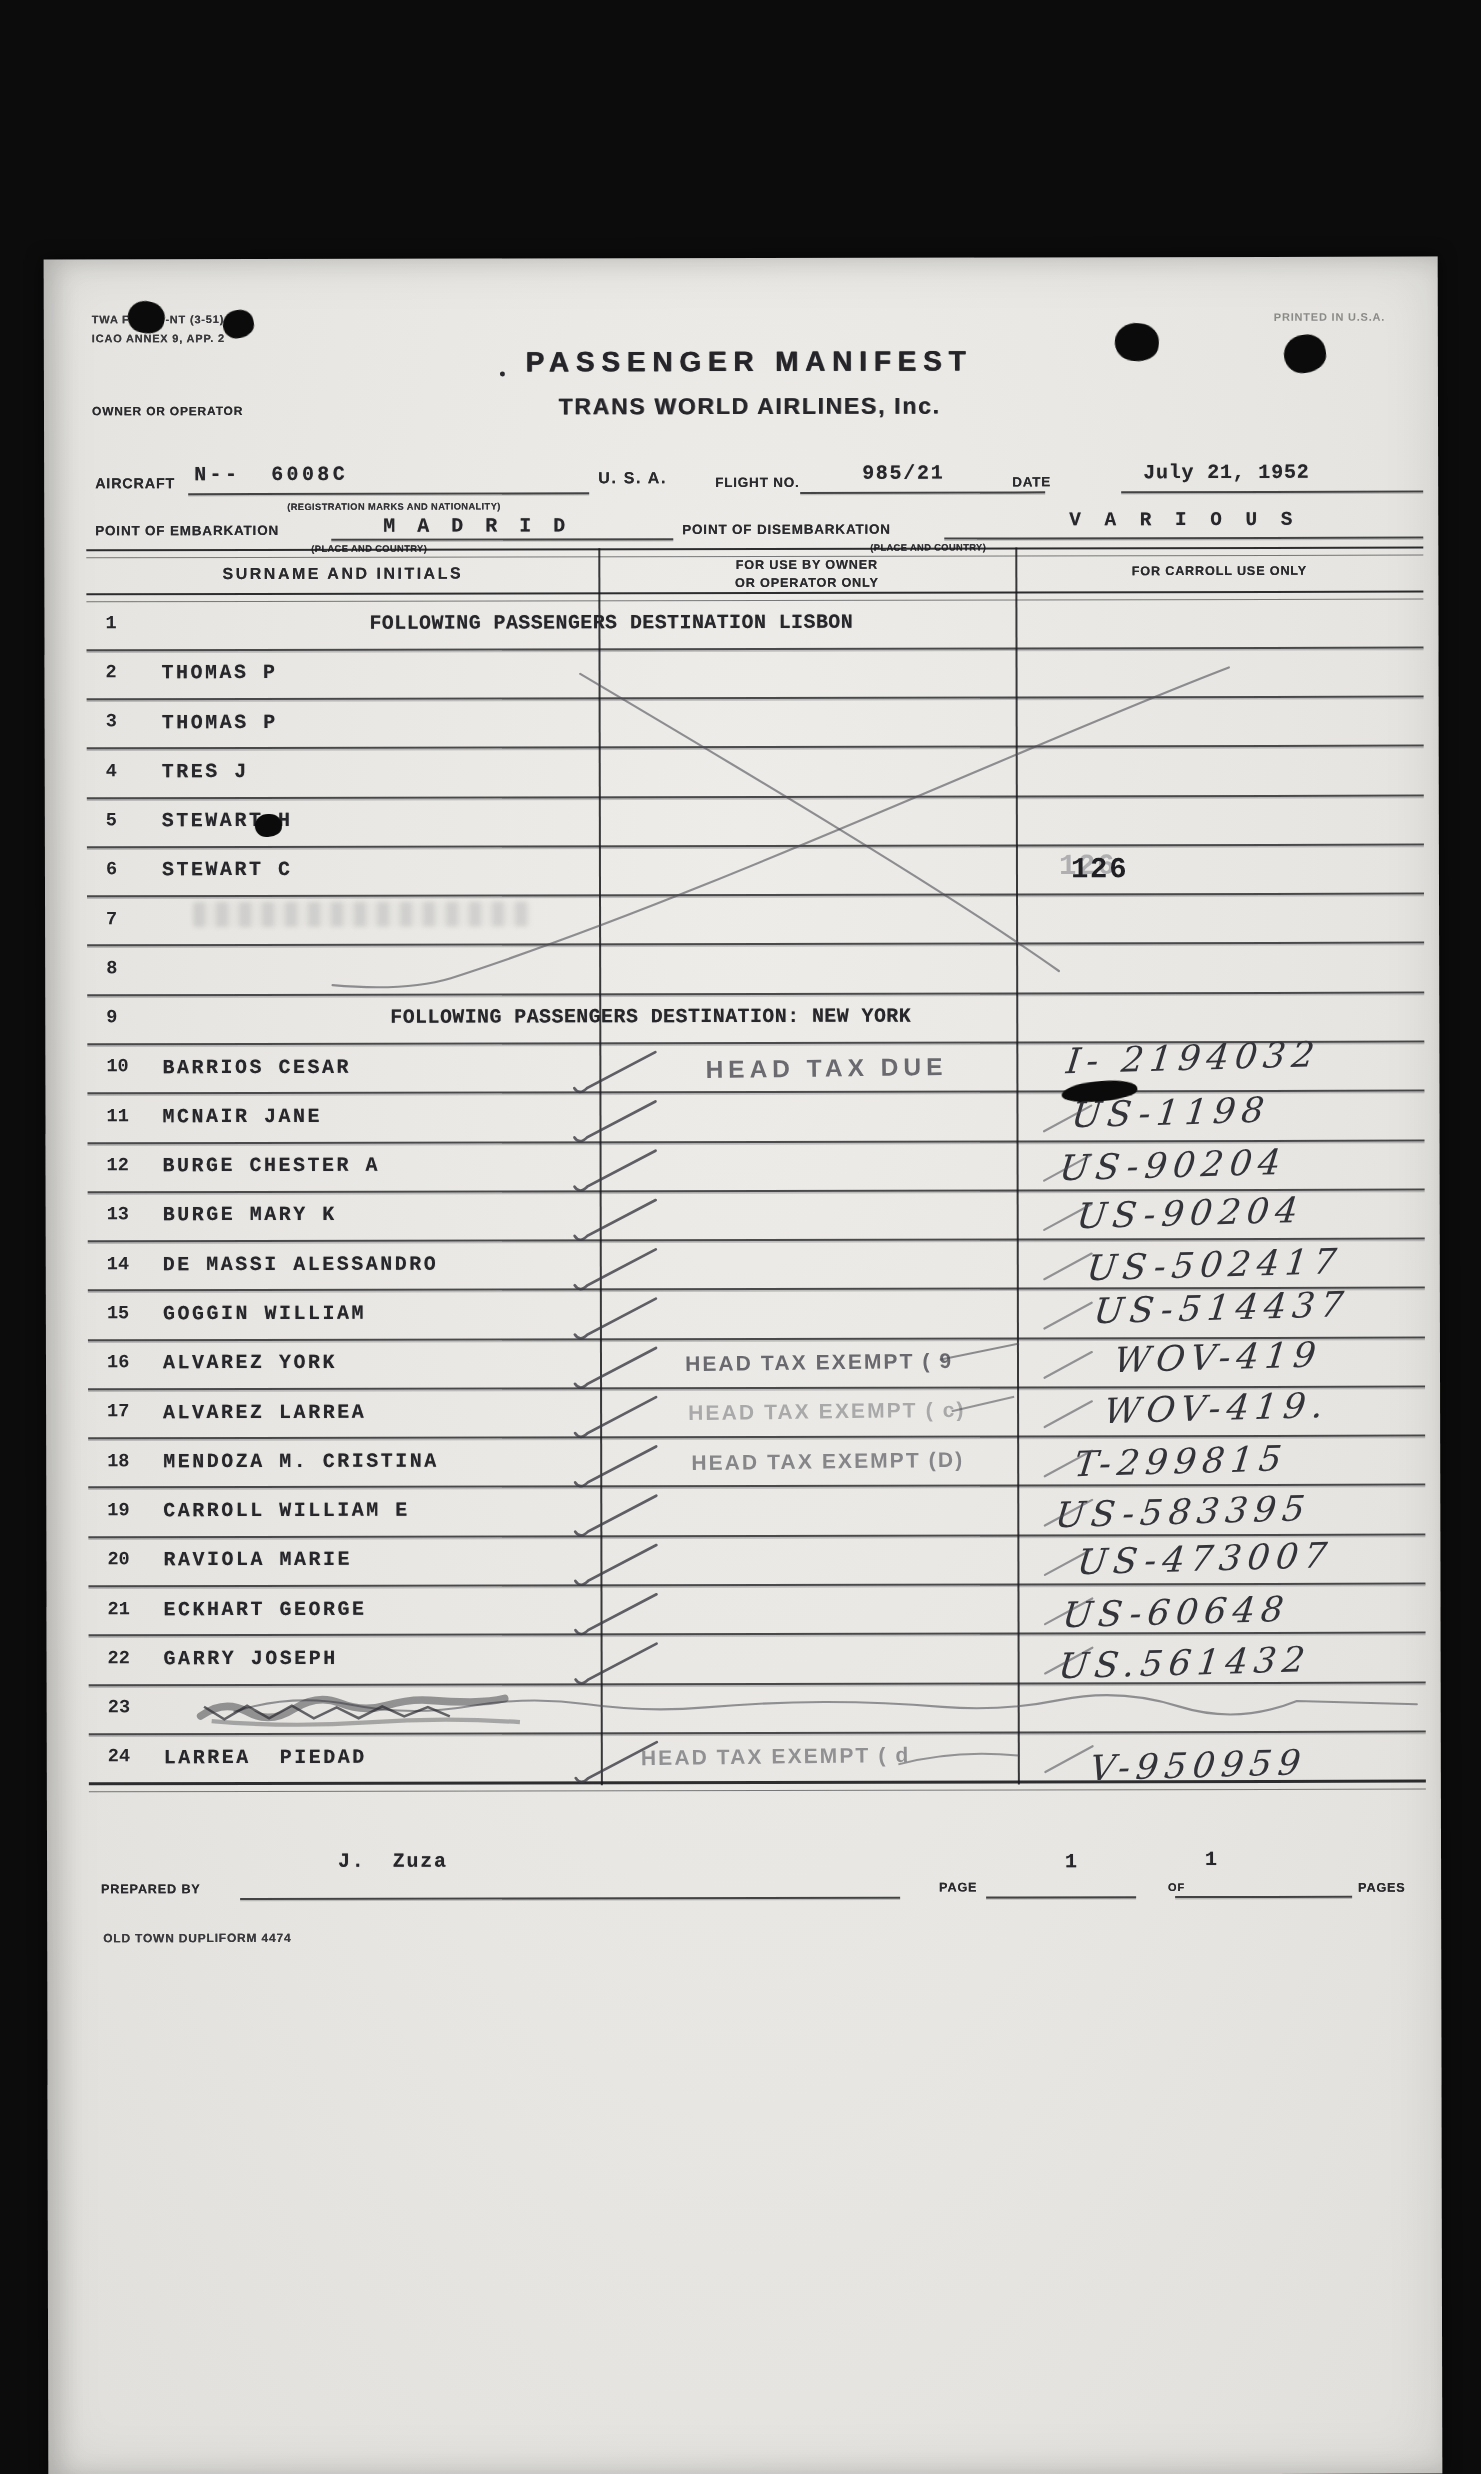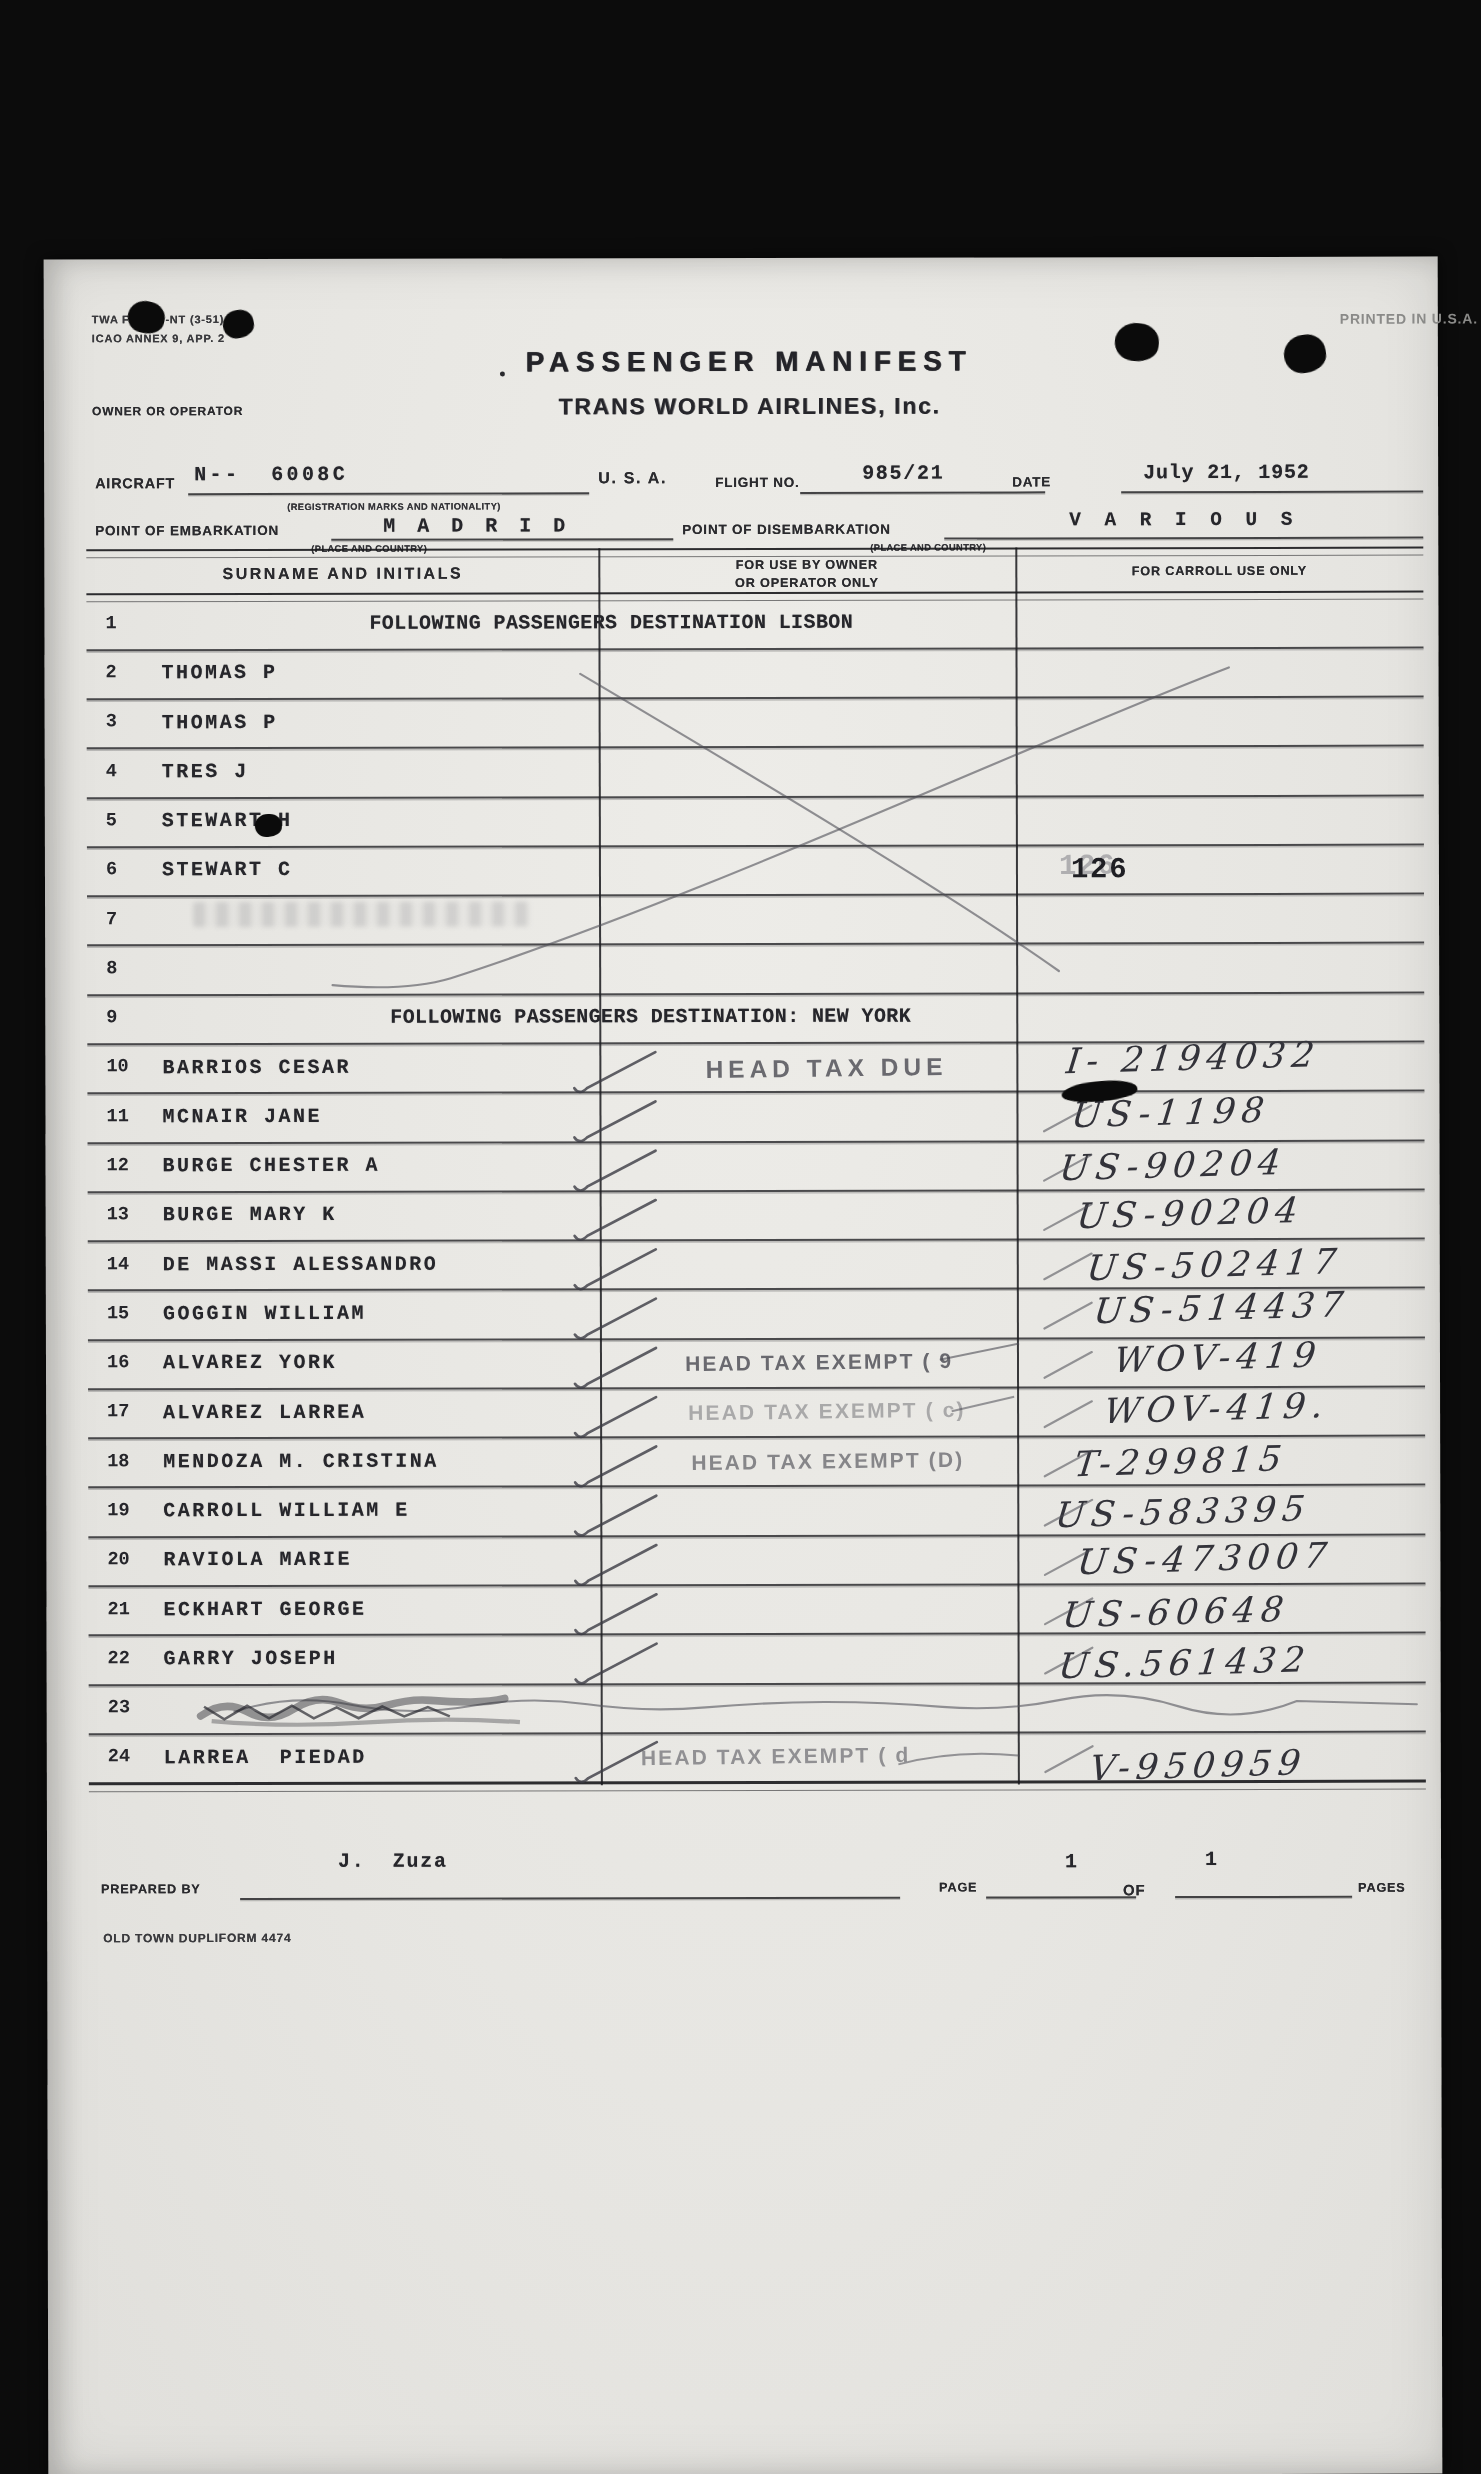--- a/index.html
+++ b/index.html
@@ -41,21 +41,21 @@
 </style>
 </head>
 <body>
 
 <div class="stage">
   <div class="paper">
 
     <div class="lbl small" style="left:48px;top:54px;">TWA FORM  -NT (3-51)</div>
     <div class="lbl small" style="left:48px;top:73px;">ICAO ANNEX 9, APP. 2</div>
 
-    <div class="lbl" style="left:1296px;top:54px;font-size:14px;color:#8a8a88;text-shadow:none;">PRINTED IN U.S.A.</div>
+    <div class="lbl" style="left:1230px;top:54px;font-size:11px;color:#8a8a88;text-shadow:none;">PRINTED IN U.S.A.</div>
 
     <div class="lbl" style="left:460px;top:88px;width:490px;text-align:center;font-size:28px;letter-spacing:6.8px;color:#242429;text-shadow:0.8px 0 0 rgba(36,36,41,.7),0 0 0.8px rgba(36,36,41,.6);">PASSENGER MANIFEST</div>
     <div class="abs" style="left:456px;top:113px;width:5px;height:5px;background:#2a2a2e;border-radius:50%;"></div>
     <div class="lbl" style="left:486px;top:135px;width:439px;text-align:center;font-size:23px;letter-spacing:1.7px;color:#26262b;text-shadow:0.8px 0 0 rgba(36,36,41,.6);">TRANS WORLD AIRLINES, Inc.</div>
     <div class="lbl" style="left:48px;top:145px;font-size:12px;">OWNER OR OPERATOR</div>
 
     <div class="lbl" style="left:51px;top:216px;font-size:14.4px;">AIRCRAFT</div>
     <div class="typed" style="left:150px;top:204px;font-size:20px;letter-spacing:3.4px;">N--  6008C</div>
     <div class="uline" style="left:144px;top:234px;width:401px;"></div>
     <div class="lbl cap" style="left:243px;top:243px;">(REGISTRATION MARKS AND NATIONALITY)</div>
@@ -228,20 +228,20 @@
     <div class="blot" style="left:1016px;top:824px;width:76px;height:20px;transform:rotate(-5deg);border-radius:50% 50% 50% 50%/60% 55% 45% 50%;"></div>
 
     <div class="erased" style="left:148px;top:643px;width:338px;height:25px;"></div>
 
     <div class="typed" style="left:291px;top:1591px;font-size:20px;letter-spacing:1.7px;">J.  Zuza</div>
     <div class="lbl" style="left:54px;top:1623px;font-size:12.7px;">PREPARED BY</div>
     <div class="uline" style="left:193px;top:1639px;width:660px;"></div>
     <div class="lbl" style="left:892px;top:1623px;font-size:12.7px;">PAGE</div>
     <div class="typed" style="left:1018px;top:1593px;font-size:20px;">1</div>
     <div class="uline" style="left:939px;top:1639px;width:150px;"></div>
-    <div class="lbl" style="left:1076px;top:1624px;font-size:15px;text-align:right;">OF</div>
+    <div class="lbl" style="left:1121px;top:1624px;font-size:11px;text-align:right;">OF</div>
     <div class="typed" style="left:1158px;top:1591px;font-size:20px;">1</div>
     <div class="uline" style="left:1128px;top:1639px;width:177px;"></div>
     <div class="lbl" style="left:1311px;top:1624px;font-size:12.7px;">PAGES</div>
     <div class="lbl" style="left:56px;top:1672px;font-size:12px;color:#3a3a3e;">OLD TOWN DUPLIFORM 4474</div>
   </div>
 </div>
 
 
 </body></html>

